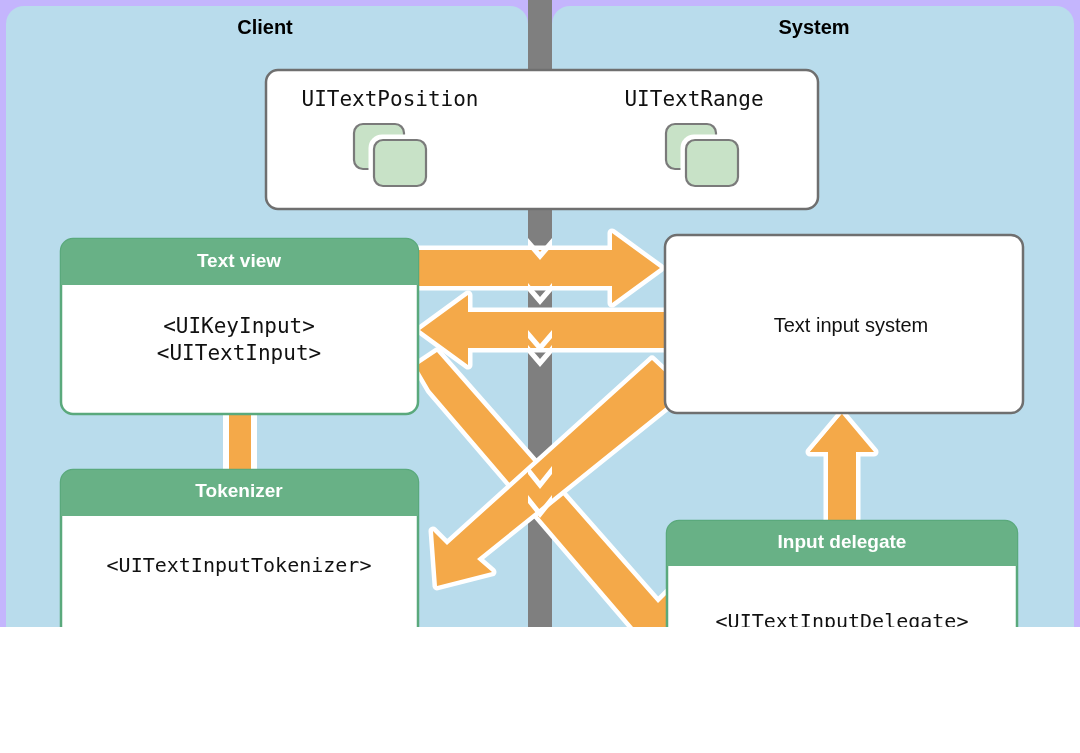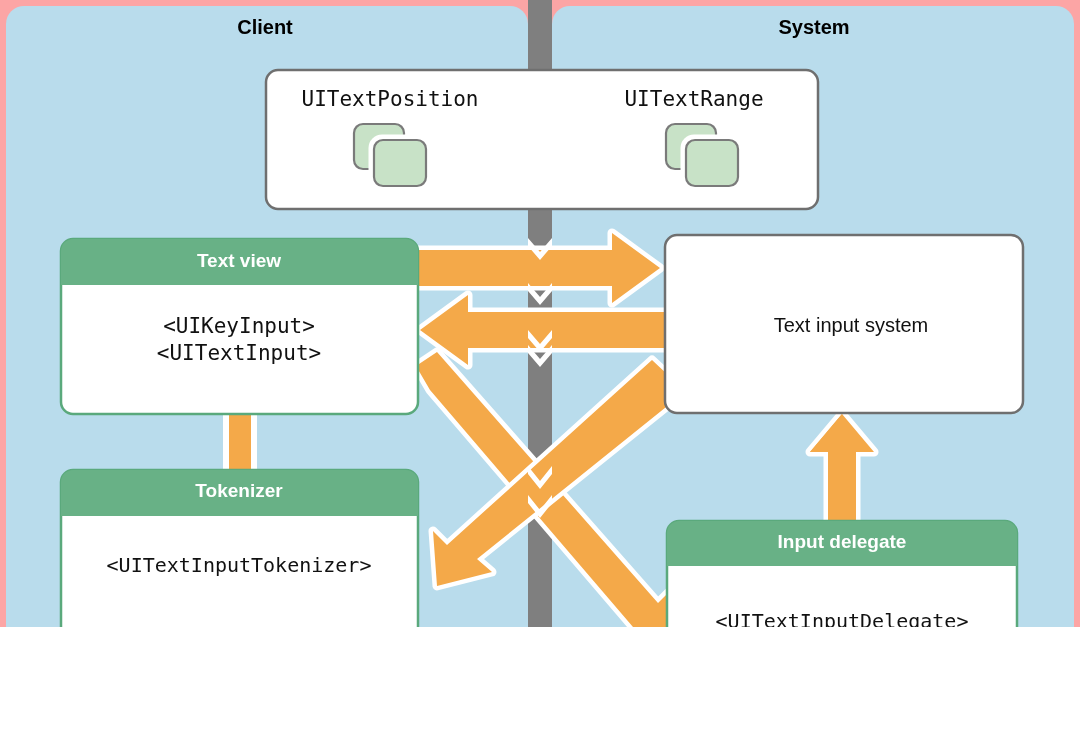--- a/index.html
+++ b/index.html
@@ -8,21 +8,21 @@
     background: #ffffff;
   }
   body {
     font-family: "Liberation Sans", sans-serif;
   }
   #diagram-root {
     position: relative;
     width: 1080px;
     height: 627px;
     overflow: hidden;
-    background: #fca5a5;
+    background: #c4b5fd;
   }
   #diagram-svg {
     position: absolute;
     left: 0;
     top: 0;
     width: 1080px;
     height: 753px;
     display: block;
   }
   .panel-title {

